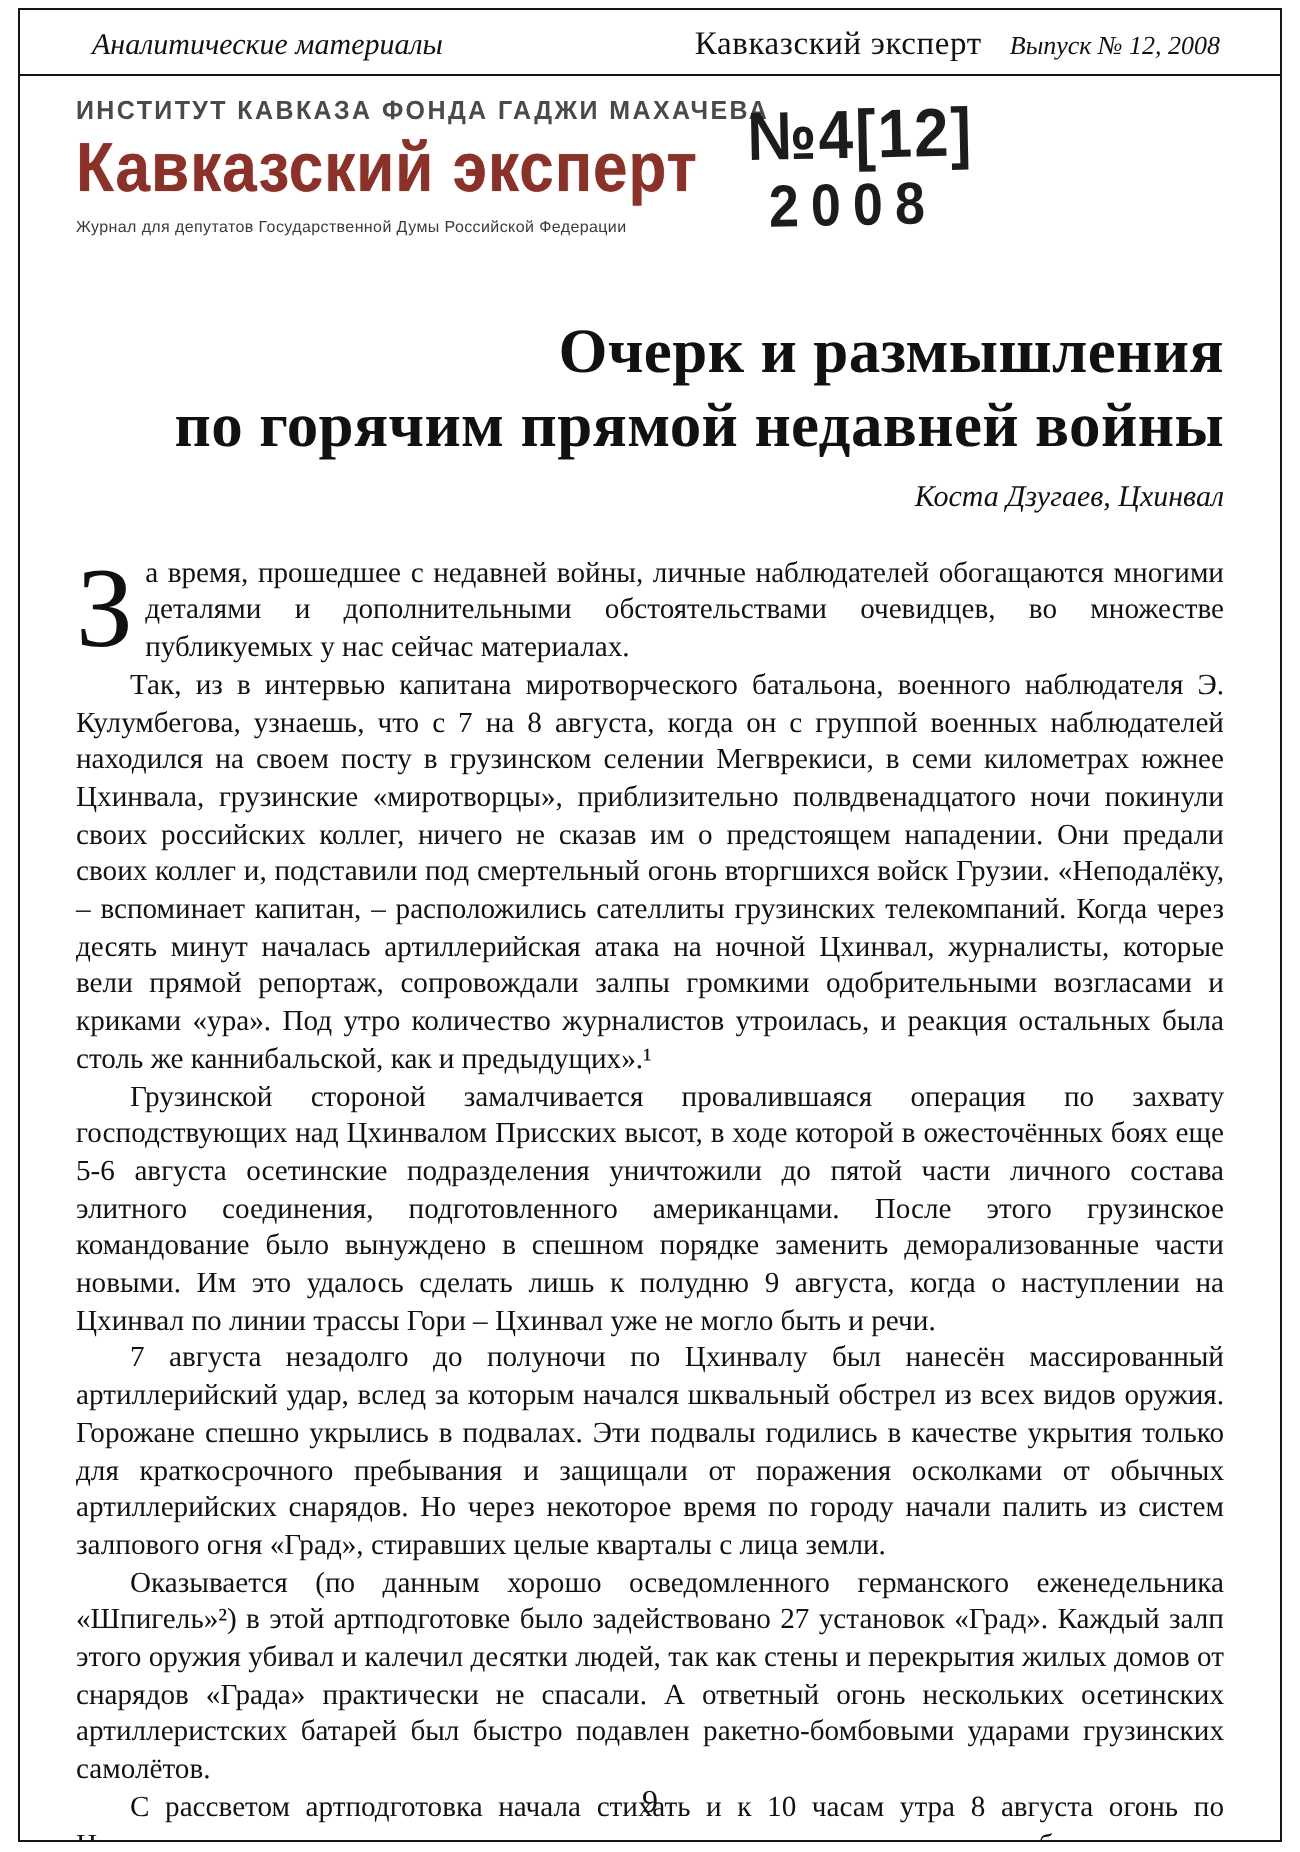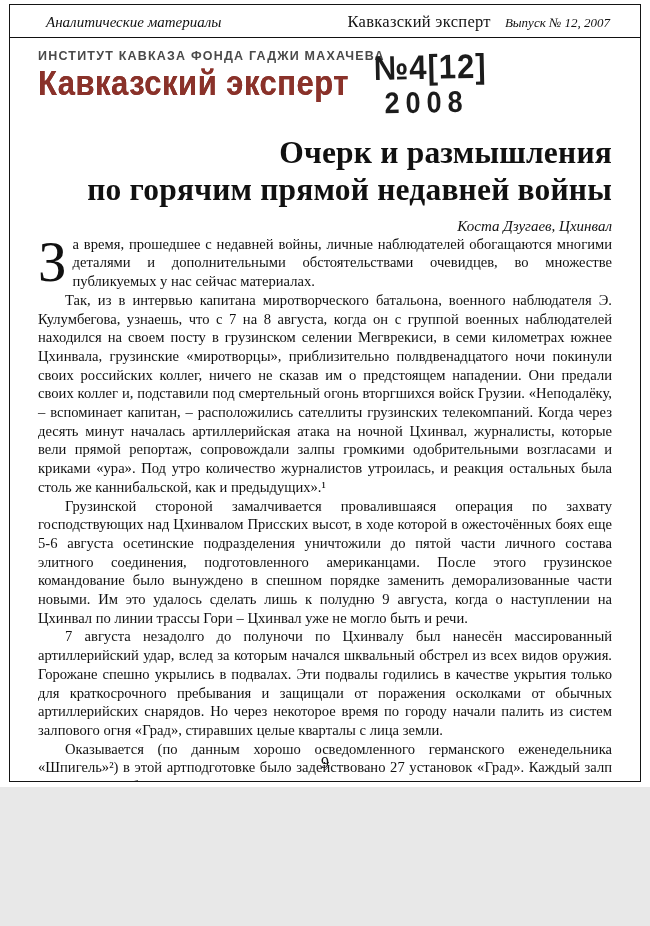--- a/index.html
+++ b/index.html
@@ -1,18 +1,18 @@
 <!DOCTYPE html>
 <html lang="ru"><head>
 <meta charset="utf-8">
 <style>
   * { margin: 0; padding: 0; box-sizing: border-box; }
   html, body { background: #e8e8e8; }
   .page {
-    width: 650px; height: 787px;
+    width: 650px; height: 926px;
     background: #ffffff;
     position: relative;
     margin: 0 auto;
     font-family: "Liberation Serif", serif;
     color: #111;
     overflow: hidden;
   }
   .frame {
     position: absolute;
     left: 9px; right: 9px; top: 4px; bottom: 5px;
@@ -56,32 +56,33 @@
     font-family: "Liberation Sans", sans-serif;
     font-weight: 700; color: #1c1c1c;
     margin-left: 6px; margin-top: 0;
     transform: rotate(-1.2deg);
   }
   .issue-no { font-size: 31px; letter-spacing: 1px; transform: scaleY(1.1); transform-origin: left top; }
   .issue-year { font-size: 27px; letter-spacing: 6px; margin-left: 10px; margin-top: 2px; transform: scaleY(1.1); transform-origin: left top; }
 
   
   .title {
-    margin-top: 18px;
+    margin-top: 40px;
     text-align: right;
     font-weight: 700;
     font-size: 31.5px;
     line-height: 1.17;
     letter-spacing: .2px;
   }
   .byline {
     text-align: right;
     font-style: italic;
     font-size: 15px;
     margin-top: 9px;
+    margin-bottom: 20px;
   }
 
   
   .body p {
     font-size: 14.6px;
     line-height: 18.7px;
     text-align: justify;
     hyphens: auto; -webkit-hyphens: auto;
   }
   .body p.indent { text-indent: 27px; }
@@ -103,29 +104,30 @@
 </head>
 <body>
 
 <div class="page">
   <div class="frame">
 
     <header class="running-head">
       <span class="rh-left">Аналитические материалы</span>
       <span class="rh-right">
         <span class="rh-title">Кавказский эксперт</span>
-        <span class="rh-issue">Выпуск № 12, 2007</span>
+        <span class="rh-issue">Выпуск № 12, 2008</span>
       </span>
     </header>
     <div class="rule"></div>
 
     <div class="masthead">
       <div class="mast-left">
         <div class="institute">ИНСТИТУТ КАВКАЗА ФОНДА ГАДЖИ МАХАЧЕВА</div>
         <div class="logo">Кавказский эксперт</div>
+        <div class="tagline">Журнал для депутатов Государственной Думы Российской Федерации</div>
       </div>
       <div class="mast-issue">
         <div class="issue-no">№4[12]</div>
         <div class="issue-year">2008</div>
       </div>
     </div>
 
     <h1 class="title">
       <span>Очерк и размышления</span><br>
       <span>по горячим прямой недавней войны</span>

